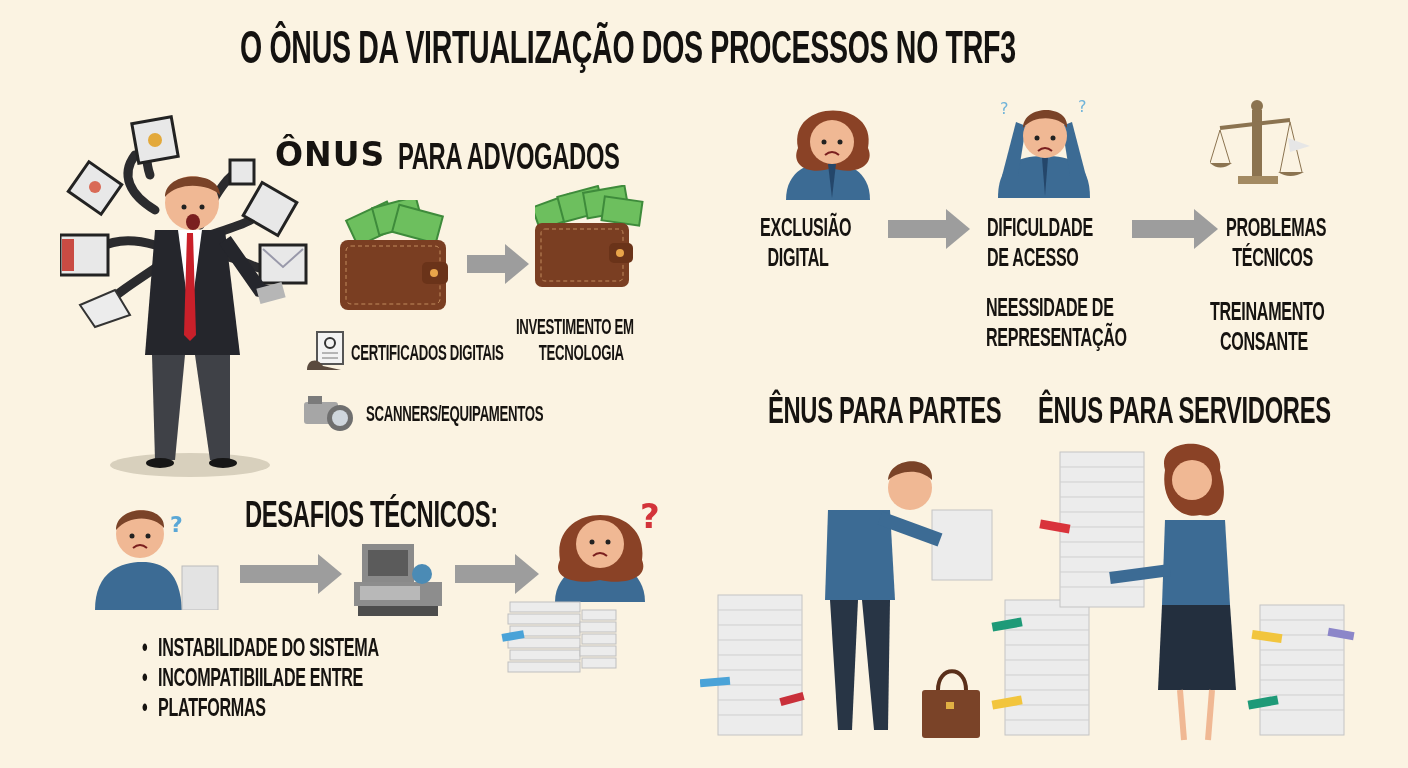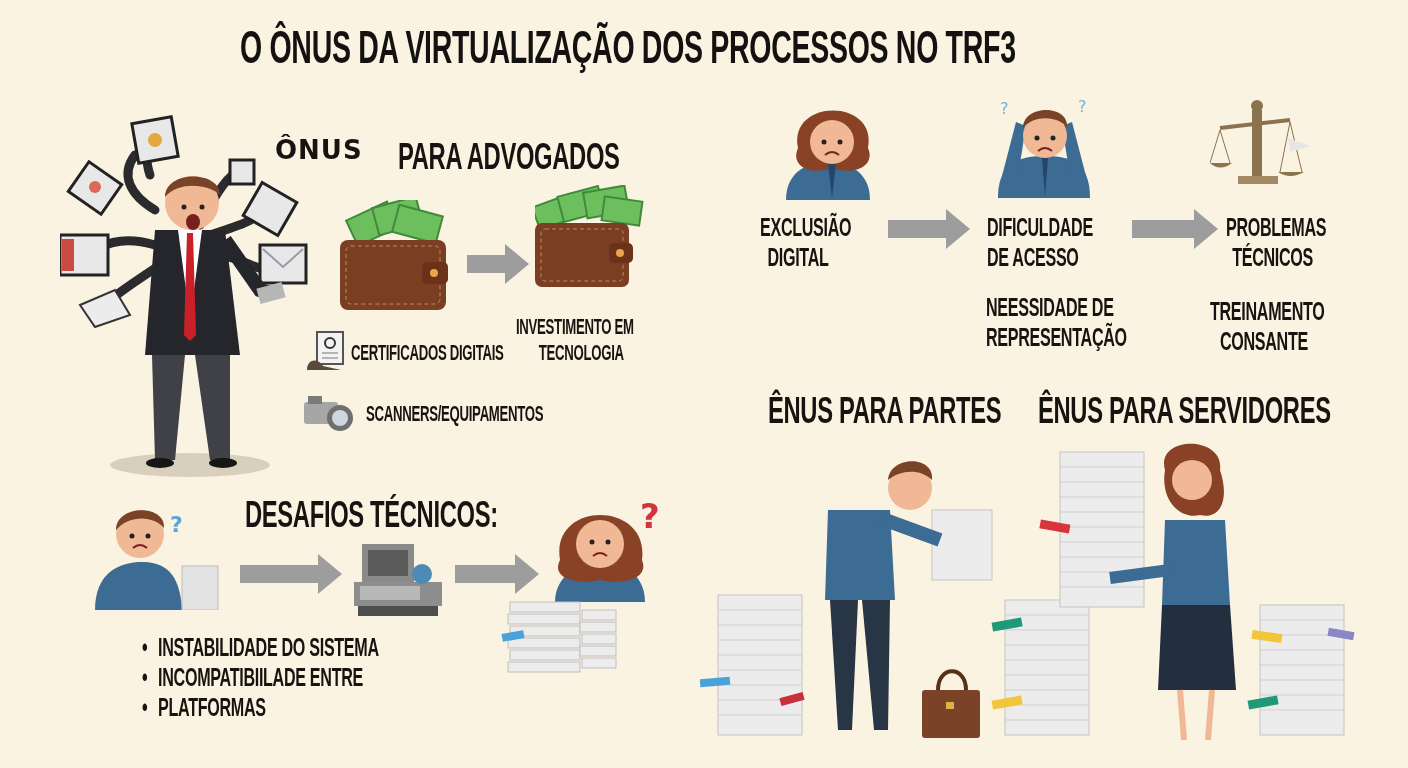--- a/index.html
+++ b/index.html
@@ -79,21 +79,21 @@
   <rect x="198" y="170" width="26" height="16" fill="#b6b6b6" transform="rotate(-15 211 178)"></rect>
 
   <circle cx="132" cy="88" r="27" fill="#f0b894"></circle>
   <path d="M105 82 C 105 55, 160 55, 160 80 C 150 70, 120 65, 105 82 Z" fill="#7a4328"></path>
   <ellipse cx="133" cy="107" rx="7" ry="8" fill="#7a1f1f"></ellipse>
   <circle cx="124" cy="92" r="2.5" fill="#222"></circle>
     <circle cx="142" cy="92" r="2.5" fill="#222"></circle>
 </svg>
 
 <div class="abs" style="left:275px;top:135px;white-space:nowrap">
-  <span style="font-family:'DejaVu Sans',sans-serif;font-weight:700;font-size:26px;letter-spacing:1px;">ÔNUS</span>
+  <span style="font-family:'DejaVu Sans',sans-serif;font-weight:700;font-size:33px;letter-spacing:1px;">ÔNUS</span>
 </div>
 <div class="abs cond h2" style="left:398px;top:136px">PARA ADVOGADOS</div>
 
 <svg class="abs" style="left:340px;top:200px" width="112" height="110">
   <g fill="#6dbf5e" stroke="#3e8b3b" stroke-width="2">
     <rect x="10" y="10" width="45" height="28" transform="rotate(-25 32 24)"></rect>
     <rect x="35" y="2" width="45" height="28" transform="rotate(-15 57 16)"></rect>
     <rect x="55" y="10" width="45" height="28" transform="rotate(15 77 24)"></rect>
   </g>
   <rect x="0" y="40" width="106" height="70" rx="8" fill="#7a3e22"></rect>

